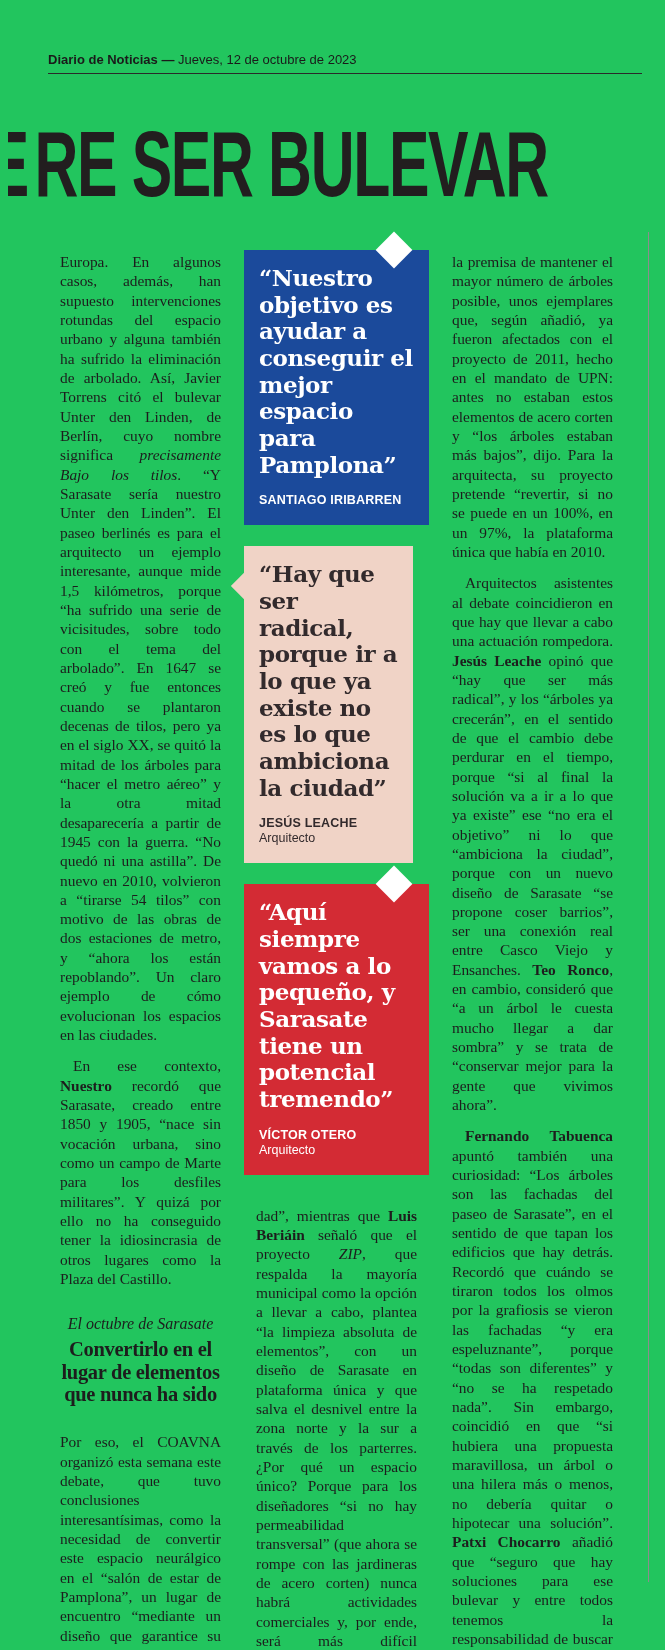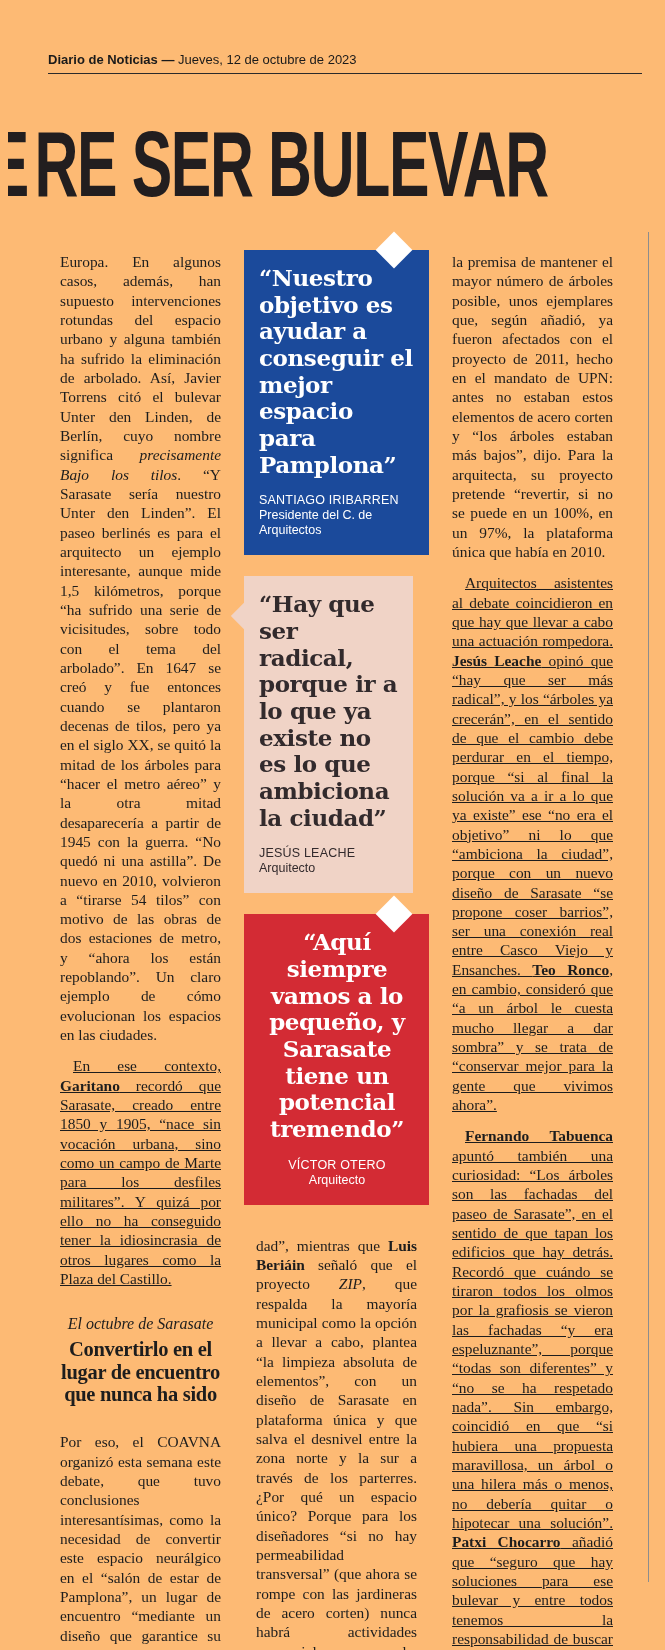--- a/index.html
+++ b/index.html
@@ -1,44 +1,44 @@
 <!DOCTYPE html>
 <html lang="es" style="--blue: #1b4a9b; --pink: #f0d3c6; --pinktext: #322a2c; --red: #d32b34; --ink: #1d1d1d;"><head>
 <meta charset="utf-8">
 <style>
   html,body{margin:0;padding:0;background:#fff;}
-  .page{position:relative;width:665px;height:1650px;background:#fdba74;overflow:hidden;
+  .page{position:relative;width:665px;height:1650px;background:#22c55e;overflow:hidden;
         font-family:"Liberation Serif",serif;color:var(--ink,#1d1d1d);}
   
   .masthead{position:absolute;left:48px;top:52px;width:594px;
             font-family:"Liberation Sans",sans-serif;font-size:13px;color:#1a1a1a;}
   .mast-name{font-weight:bold;}
   .mast-rule{margin-top:6px;border-top:1.5px solid #2a2a2a;}
   
   .headline-wrap{position:absolute;left:8px;top:118px;width:662px;height:105px;overflow:hidden;}
   .headline-inner{display:inline-block;white-space:nowrap;transform:scaleX(0.66);transform-origin:0 0;
       font-family:"Liberation Sans",sans-serif;font-weight:bold;font-size:92px;line-height:1;
       letter-spacing:-2px;color:#221e1f;}
   .headline-frag{display:inline-block;width:30px;overflow:hidden;direction:rtl;vertical-align:bottom;margin-right:10px;}
   
   .columns{position:absolute;left:48px;top:240px;width:578px;display:flex;gap:11px;}
   .col{width:185px;font-size:15.4px;line-height:1.255;}
   .col p{margin:12px;text-align:justify;hyphens:auto;-webkit-hyphens:auto;}
-  .col p.indent{text-indent:13px;text-decoration:underline;}
+  .col p.indent{text-indent:13px;}
   .kicker{font-style:italic;font-size:16px;line-height:1.2;text-align:center;margin-top:26px;}
   .subhead{font-weight:bold;font-size:20.5px;line-height:1.12;text-align:center;
            letter-spacing:-0.3px;margin:4px 0 26px;}
   
   .qbox{position:relative;padding:15px 14px 17px 15px;margin-bottom:21px;overflow:visible;}
   .qbox.blue{background:var(--blue);color:#fff;margin-top:10px;}
   .qbox.pink{background:var(--pink);color:var(--pinktext);}
   .qbox.red{background:var(--red);color:#fff;}
   .qtext{margin:0;font-family:"DejaVu Serif",serif;font-weight:bold;font-size:23px;
          line-height:1.16;letter-spacing:-0.4px;}
-  .qname{margin-top:15px;font-family:"Liberation Sans",sans-serif;font-weight:normal;
+  .qname{margin-top:15px;font-family:"Liberation Sans",sans-serif;font-weight:bold;
          font-size:12.5px;line-height:1.2;letter-spacing:0.2px;}
   .qrole{font-family:"Liberation Sans",sans-serif;font-size:12.5px;line-height:1.2;}
   .notch{position:absolute;top:-13px;right:22px;width:26px;height:26px;background:#fff;transform:rotate(45deg);}
   .tail{position:absolute;top:30px;left:-9px;width:20px;height:20px;background:var(--pink);transform:rotate(45deg);}
   .after-boxes{margin-top:31px;}
   
   .right-rule{position:absolute;left:648px;top:232px;width:1px;height:1350px;background:#8d8d8d;}
 </style>
 </head>
 <body>
@@ -55,52 +55,51 @@
     <div class="headline-inner">
       <span class="headline-frag">E</span><span class="headline-text">RE SER BULEVAR</span>
     </div>
   </div>
 
   <div class="columns">
 
     <div class="col">
       <div>
           <p>Europa. En algunos casos, además, han supuesto intervenciones rotundas del espacio urbano y alguna también ha sufrido la eliminación de arbolado. Así, Javier Torrens citó el bulevar Unter den Linden, de Berlín, cuyo nombre significa <i>precisamente Bajo los tilos</i>. “Y Sarasate sería nuestro Unter den Linden”. El paseo berlinés es para el arquitecto un ejemplo interesante, aunque mide 1,5 kilómetros, porque “ha sufrido una serie de vicisitudes, sobre todo con el tema del arbolado”. En 1647 se creó y fue entonces cuando se plantaron decenas de tilos, pero ya en el siglo XX, se quitó la mitad de los árboles para “hacer el metro aéreo” y la otra mitad desaparecería a partir de 1945 con la guerra. “No quedó ni una astilla”. De nuevo en 2010, volvieron a “tirarse 54 tilos” con motivo de las obras de dos estaciones de metro, y “ahora los están repoblando”. Un claro ejemplo de cómo evolucionan los espacios en las ciudades.</p>
-          <p class="indent">En ese contexto, <b>Garitano</b> recordó que Sarasate, creado entre 1850 y 1905, “nace sin vocación urbana, sino como un campo de Marte para los desfiles militares”. Y quizá por ello no ha conseguido tener la idiosincrasia de otros lugares como la Plaza del Castillo.</p>
+          <p class="indent">En ese contexto, <b>Nuestro</b> recordó que Sarasate, creado entre 1850 y 1905, “nace sin vocación urbana, sino como un campo de Marte para los desfiles militares”. Y quizá por ello no ha conseguido tener la idiosincrasia de otros lugares como la Plaza del Castillo.</p>
         </div>
       <div class="subhead-block">
         <div class="kicker">El octubre de Sarasate</div>
-        <div class="subhead">Convertirlo en el lugar de encuentro que nunca ha sido</div>
+        <div class="subhead">Convertirlo en el lugar de elementos que nunca ha sido</div>
       </div>
       <div>
           <p>Por eso, el COAVNA organizó esta semana este debate, que tuvo conclusiones interesantísimas, como la necesidad de convertir este espacio neurálgico en el “salón de estar de Pamplona”, un lugar de encuentro “mediante un diseño que garantice su dinamización social con la creación de nuevos usos y su revitalización comercial”. El debate contó, además de arquitectos y miembros de los grupos municipales del Ayuntamiento de Pamplona, con la participación de representantes de dos de los tres proyectos seleccionados por el Ayuntamiento: <i>Zapateando</i> (del estudio de Ramón Garitano),  (del equipo barcelonés dirigido por Luis Beriáin), aunque no así del tercero, , que no pudo intervenir.</p>
         </div>
     </div>
 
     <div class="col">
 
       <figure class="qbox blue" style="margin:10px 0 21px 0;">
         <div class="notch"></div>
         <blockquote class="qtext">“Nuestro objetivo es ayudar a conseguir el mejor espacio para Pamplona”</blockquote>
         <figcaption>
           <div class="qname">SANTIAGO IRIBARREN</div>
-          <div class="qrole">Presidente del C. de Arquitectos</div>
         </figcaption>
       </figure>
 
       <figure class="qbox pink" style="margin:0 16px 21px 0;">
         <div class="tail"></div>
         <blockquote class="qtext">“Hay que ser radical, porque ir a lo que ya existe no es lo que ambiciona la ciudad”</blockquote>
         <figcaption>
           <div class="qname">JESÚS LEACHE</div>
           <div class="qrole">Arquitecto</div>
         </figcaption>
       </figure>
 
-      <figure class="qbox red" style="margin:0;text-align:center;">
+      <figure class="qbox red" style="margin:0;">
         <div class="notch"></div>
         <blockquote class="qtext">“Aquí siempre vamos a lo pequeño, y Sarasate tiene un potencial tremendo”</blockquote>
         <figcaption>
           <div class="qname">VÍCTOR OTERO</div>
           <div class="qrole">Arquitecto</div>
         </figcaption>
       </figure>
 
       <div class="after-boxes">
           <p>dad”, mientras que <b>Luis Beriáin</b> señaló que el proyecto <i>ZIP</i>, que respalda la mayoría municipal como la opción a llevar a cabo, plantea “la limpieza absoluta de elementos”, con un diseño de Sarasate en plataforma única y que salva el desnivel entre la zona norte y la sur a través de los parterres. ¿Por qué un espacio único? Porque para los diseñadores “si no hay permeabilidad transversal” (que ahora se rompe con las jardineras de acero corten) nunca habrá actividades comerciales y, por ende, será más difícil convertirlo en un lugar de disfrute.</p>

